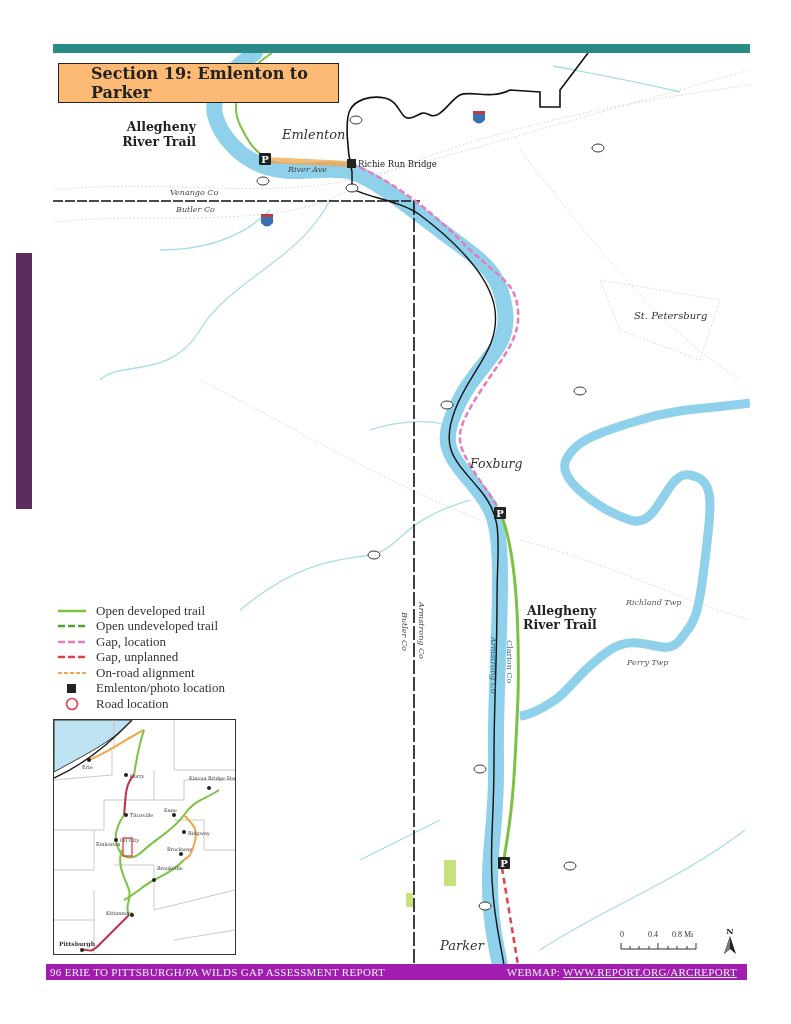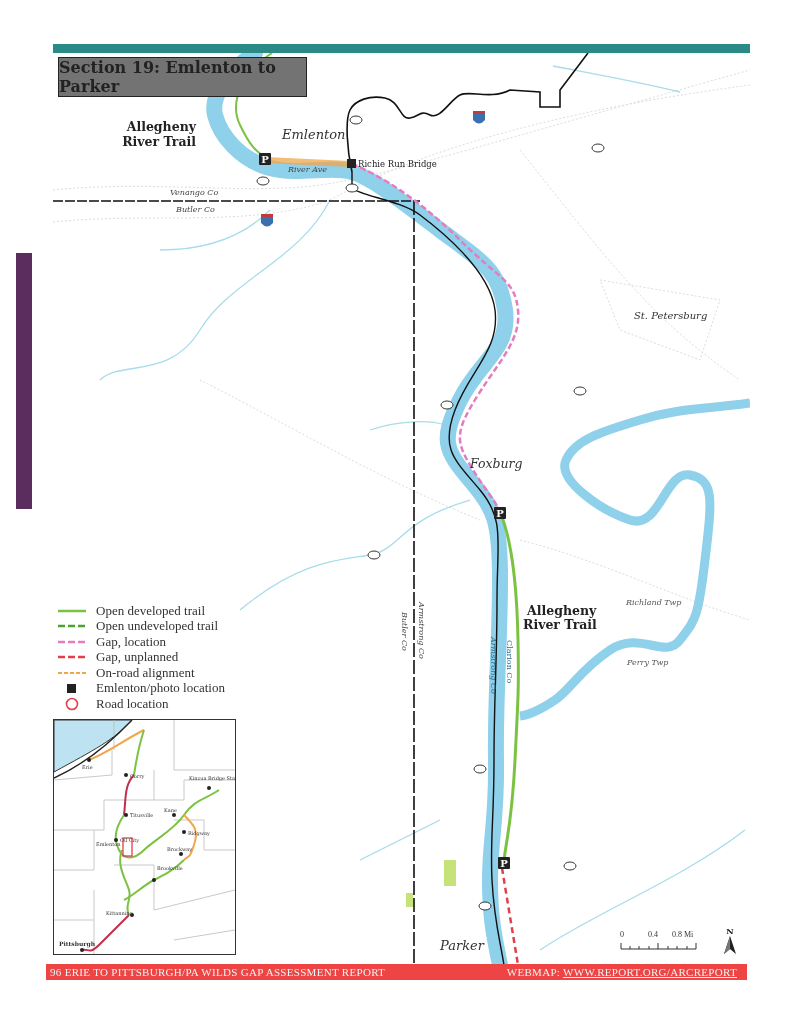--- a/index.html
+++ b/index.html
@@ -1,22 +1,22 @@
 <!DOCTYPE html>
 <html><head>
 <meta charset="utf-8">
 <style>
   html, body { margin:0; padding:0; background:#ffffff; }
   body { width:791px; height:1024px; position:relative; overflow:hidden; font-family:"DejaVu Serif", serif; }
   .top-band { position:absolute; left:53px; top:44px; width:697px; height:9px; background:#2a8a86; }
   .side-tab { position:absolute; left:16px; top:253px; width:16px; height:256px; background:#5a2d5e; }
   .map { position:absolute; left:53px; top:53px; width:697px; height:912px; }
-  .title-box { position:absolute; left:58px; top:57px; width:247px; height:38px; border:1.5px solid #222; background:#737373;
-    font-family:"DejaVu Serif", serif; font-size:16px; font-weight:bold; color:#222; display:flex; align-items:center; justify-content:center; }
-  .footer { position:absolute; left:46px; top:964px; width:701px; height:16px; background:#ef4444; color:#e8f4f2;
+  .title-box { position:absolute; left:58px; top:63px; width:247px; height:38px; border:1.5px solid #222; background:#fdba74;
+    font-family:"DejaVu Serif", serif; font-size:16px; font-weight:bold; color:#222; display:flex; align-items:center; justify-content:center;padding-left:32px; }
+  .footer { position:absolute; left:46px; top:964px; width:701px; height:16px; background:#a21caf; color:#e8f4f2;
     font-family:"Liberation Serif", serif; font-size:11px; display:flex; align-items:center; justify-content:space-between; padding:0 10px 0 4px; box-sizing:border-box; letter-spacing:0.3px; }
   .footer .link { text-decoration:underline; }
   .legend { position:absolute; left:58px; top:603px; font-family:"Liberation Serif", serif; font-size:13px; color:#333; }
   .legend-row { display:flex; align-items:center; height:15.5px; }
   .legend-swatch { width:28px; height:10px; margin-right:10px; display:flex; align-items:center; justify-content:center; }
   .inset { position:absolute; left:53px; top:719px; width:181px; height:234px; border:1.5px solid #333; background:#fff; overflow:hidden; }
   .scalebar { position:absolute; left:620px; top:930px; font-family:"Liberation Serif", serif; font-size:8px; color:#333; }
   .north { position:absolute; left:722px; top:926px; }
   svg text { font-family:"DejaVu Serif", serif; }
 </style>

